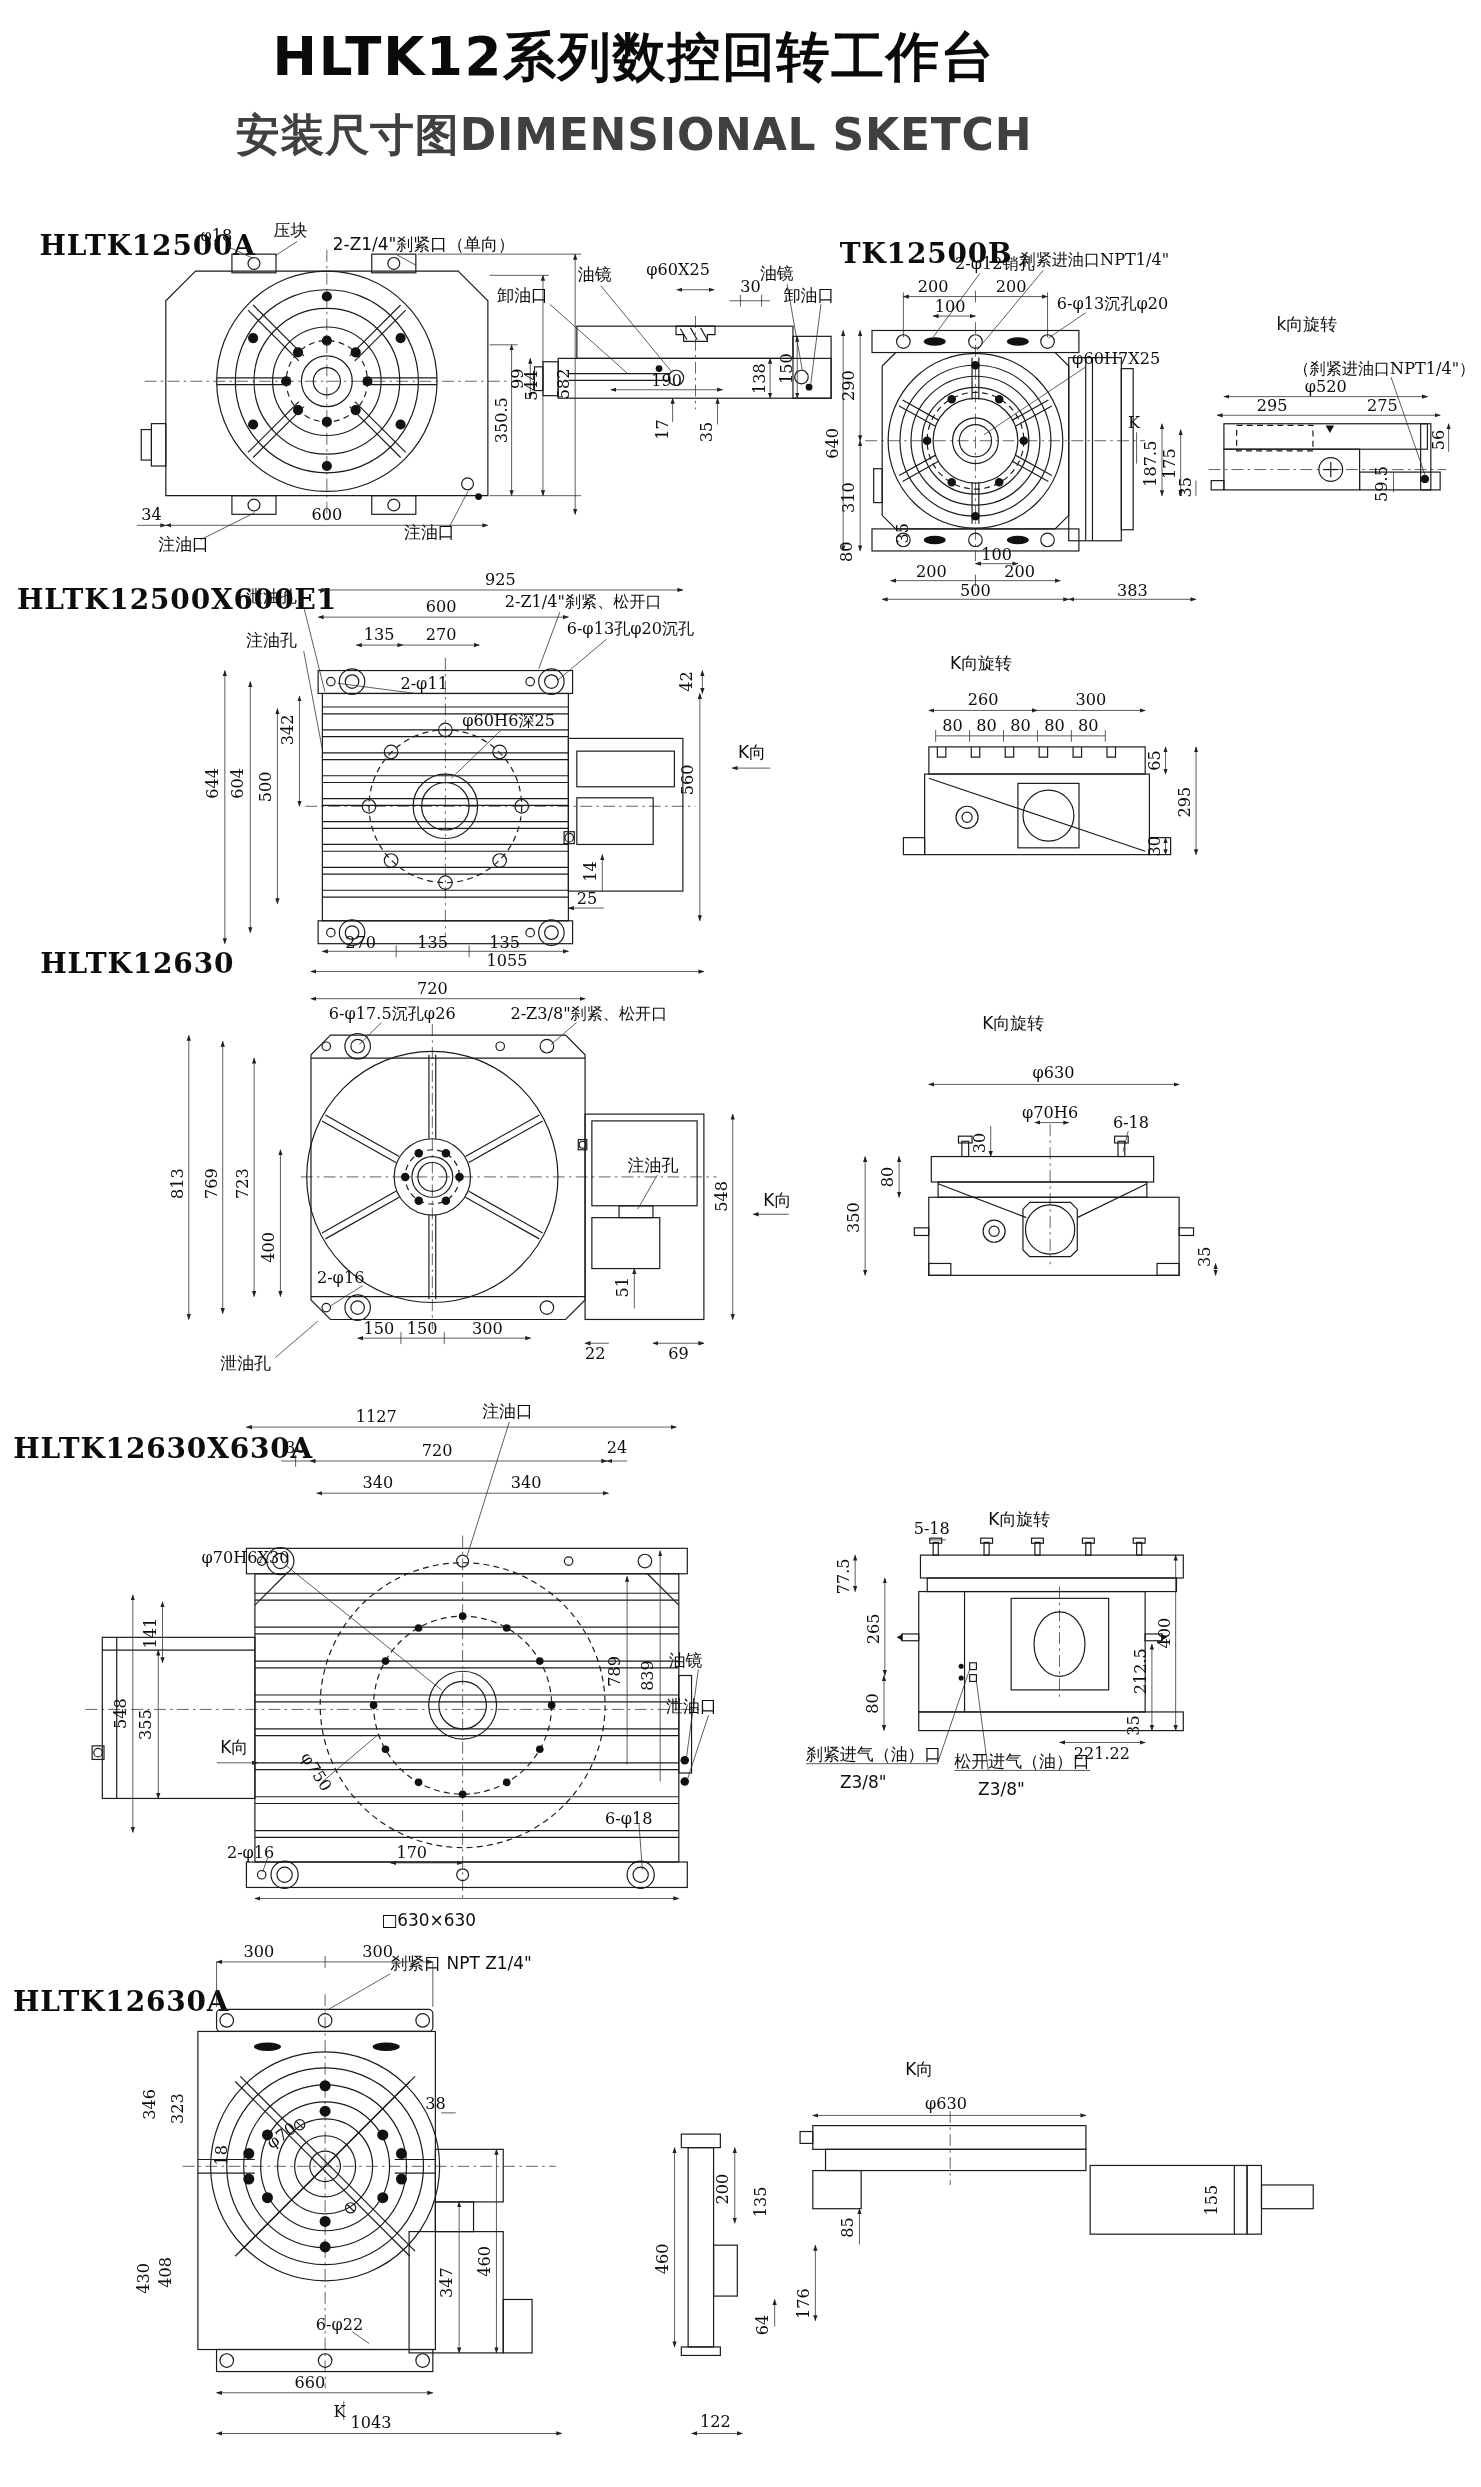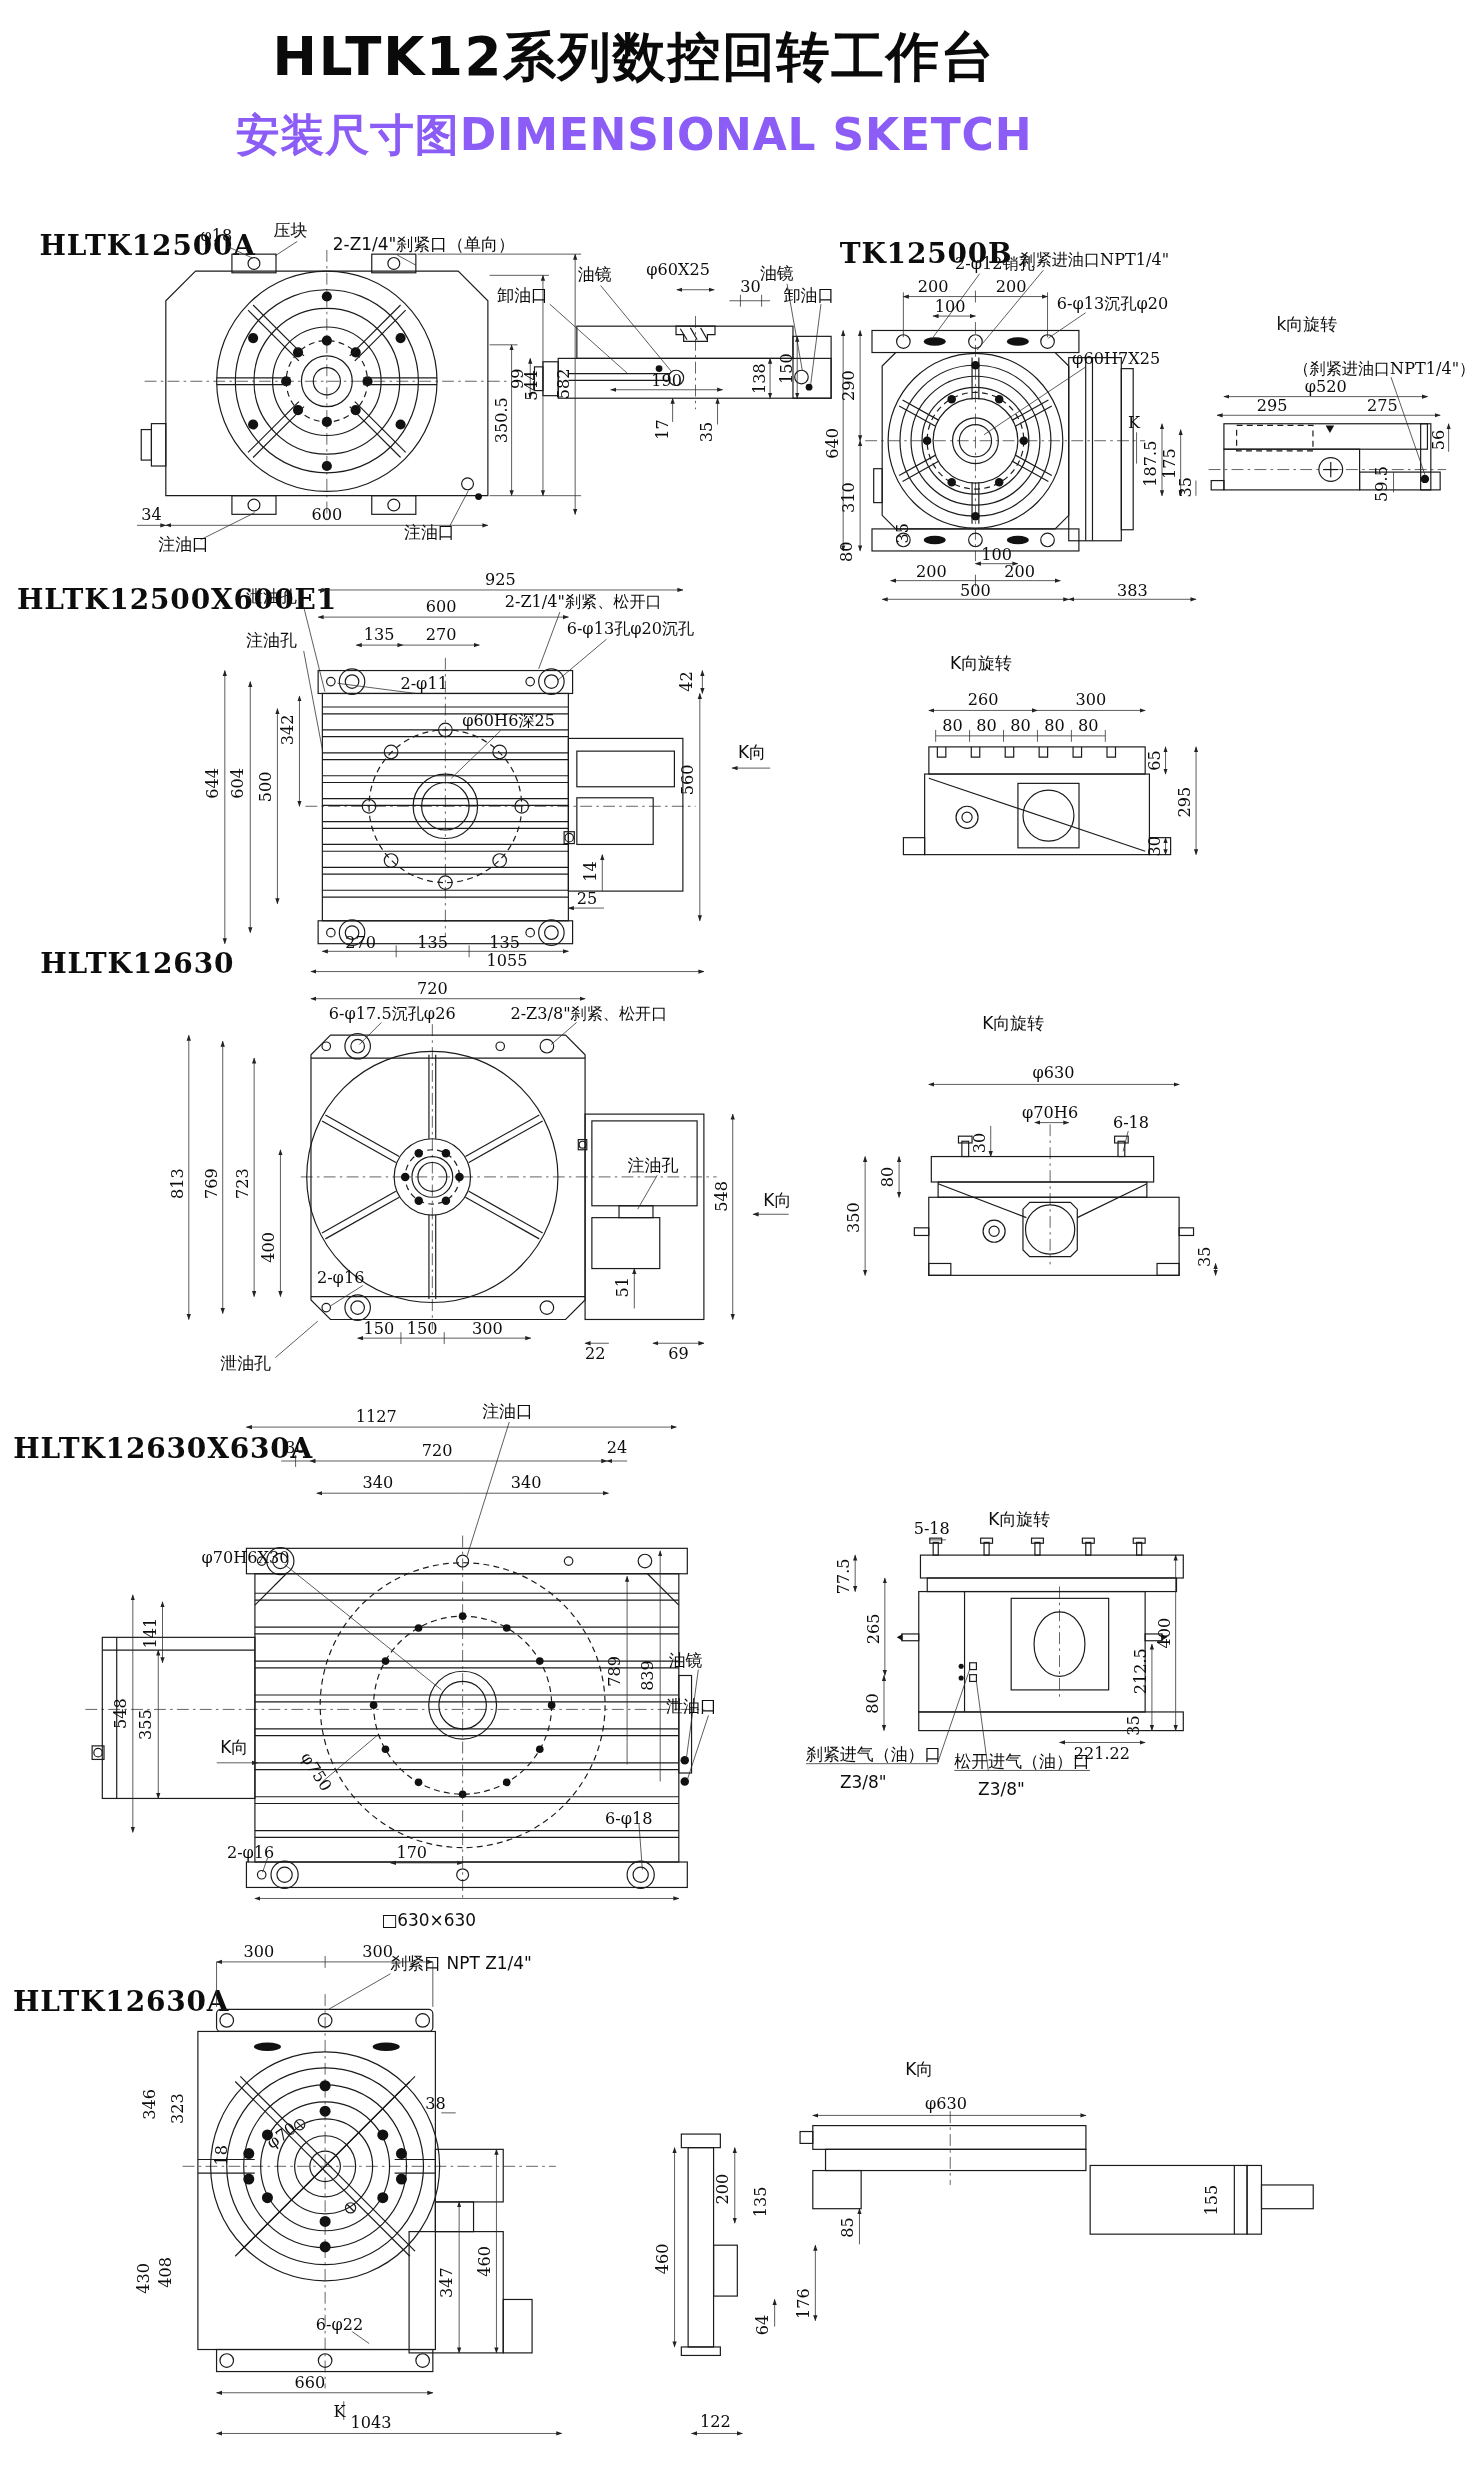--- a/index.html
+++ b/index.html
@@ -1,20 +1,20 @@
 <!DOCTYPE html>
 <html style="font-size:13.6px"><head>
 <meta charset="utf-8">
 <style>
   html,body{margin:0;padding:0;}
   body{width:1482px;height:2487px;position:relative;background:#ffffff;overflow:hidden;
        font-family:"DejaVu Sans",sans-serif;color:#0d0d0d;}
   .hdr{position:absolute;top:22px;left:0;width:1212px;text-align:center;margin-left:28px;}
   .hdr h1{margin:0;font:bold 53px "DejaVu Sans",sans-serif;letter-spacing:1.7px;color:#0a0a0a;}
-  .hdr h2{margin:12px 0 0 0;font:bold 44px "DejaVu Sans",sans-serif;letter-spacing:0.8px;color:#8b5cf6;}
+  .hdr h2{margin:12px 0 0 0;font:bold 44px "DejaVu Sans",sans-serif;letter-spacing:0.8px;color:#404040;}
   svg{position:absolute;overflow:visible;}
   .g path,.g rect,.g circle,.g line,.g ellipse,.g polyline{fill:none;stroke:#1b1b1b;stroke-width:1.4;}
   .g .fill,.fill circle{fill:#111;stroke:none;}
   .dim line,.dim path,.dim polyline{fill:none;stroke:#2b2b2b;stroke-width:0.9;}
   .cl{stroke-dasharray:14 5 3 5 !important;stroke-width:0.8 !important;}
   .dsh{stroke-dasharray:7 5 !important;}
   text{fill:#0d0d0d;stroke:none;}
   .t{font:19px "DejaVu Serif",serif;}
   .tc{font:20px "DejaVu Sans",sans-serif;}
   .tt{font:bold 33px "DejaVu Serif",serif;letter-spacing:1px;}

